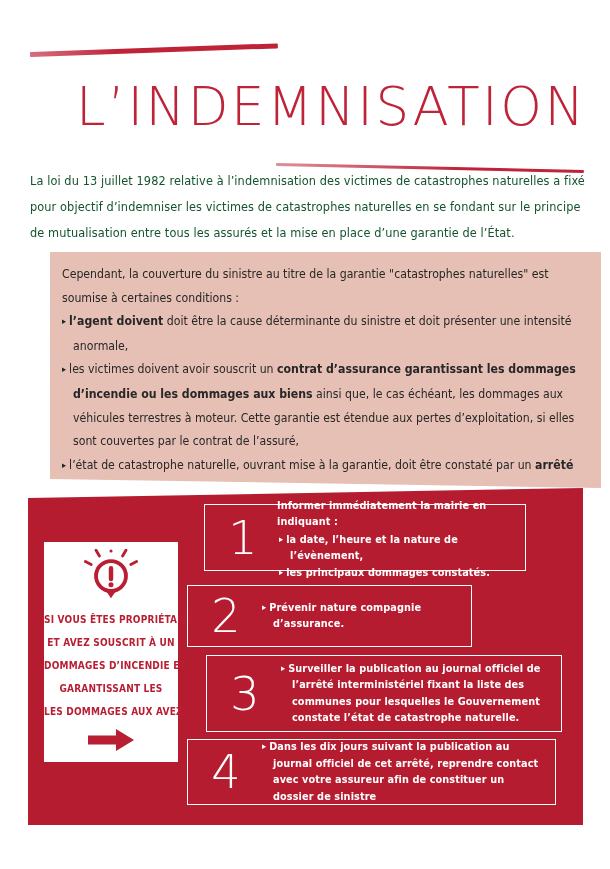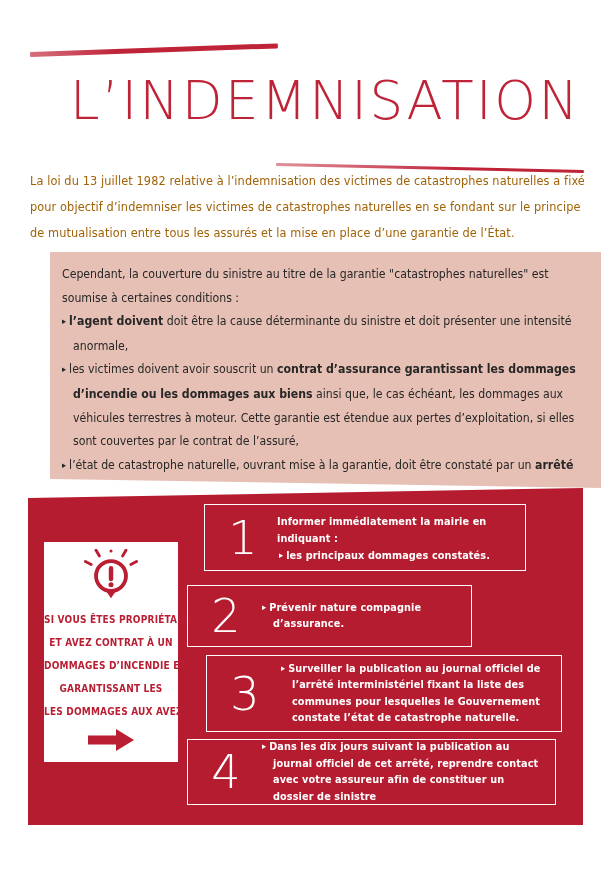--- a/index.html
+++ b/index.html
@@ -11,33 +11,33 @@
     font-family:"DejaVu Sans","Liberation Sans",sans-serif;
     font-stretch:condensed;
   }
   
   .title-overline{
     position:absolute;left:30px;top:52px;width:248px;height:5px;
     background:linear-gradient(to right,rgba(191,35,56,.65),#bf2338 35%,#bf2338);
     transform:rotate(-2deg);transform-origin:left center;border-radius:1px;
   }
   .page-title{
-    position:absolute;left:62px;top:64px;margin:8px;
+    position:absolute;left:62px;top:64px;margin:14px;
     font-size:53px;line-height:1.1;font-weight:200;font-stretch:normal;
     letter-spacing:2.5px;color:#bf2338;white-space:nowrap;
   }
   .title-underline{
     position:absolute;left:276px;top:163px;width:308px;height:3px;
     background:linear-gradient(to right,rgba(191,35,56,.5),#bf2338 60%,#bf2338);
     transform:rotate(1.3deg);transform-origin:left center;border-radius:1px;
   }
   
   .intro{
     position:absolute;left:30px;top:168px;width:556px;margin:0;
-    font-size:12.6px;line-height:26px;color:#a16207;letter-spacing:.1px;
+    font-size:12.6px;line-height:26px;color:#14532d;letter-spacing:.1px;
   }
   
   .pink-box{
     position:absolute;left:30px;top:252px;width:551px;height:236px;
     background:#e6c0b4;box-sizing:border-box;padding:11px 14px 0 12px;
     clip-path:polygon(0 0,100% 0,100% 100%,0 calc(100% - 9px));
     color:#272727;font-size:12.2px;line-height:23.6px;margin-left:20px;
   }
   .pink-box p{margin:0;}
   .cond-bullet{padding-left:11px;text-indent:-11px;}
@@ -112,34 +112,35 @@
           <line x1="-20.5" y1="-12" x2="-26.5" y2="-15"></line>
           <line x1="20.5" y1="-12" x2="26.5" y2="-15"></line>
         </g>
         <circle cx="0" cy="-26" r="1.6" fill="#b91e33"></circle>
         <circle cx="0" cy="0" r="15.5" fill="none" stroke="#b91e33" stroke-width="4"></circle>
         <line x1="0" y1="-8" x2="0" y2="3" stroke="#b91e33" stroke-width="4.6" stroke-linecap="round"></line>
         <circle cx="0" cy="9" r="2.6" fill="#b91e33"></circle>
         <path d="M -6.5 13.5 L 6.5 13.5 L 0 23 Z" fill="#b91e33"></path>
       </svg>
       <div class="card-line">SI VOUS ÊTES PROPRIÉTAIRE</div>
-      <div class="card-line">ET AVEZ CONTRAT À UN</div>
+      <div class="card-line">ET AVEZ SOUSCRIT À UN</div>
       <div class="card-line">DOMMAGES D’INCENDIE ET</div>
       <div class="card-line">GARANTISSANT LES</div>
       <div class="card-line">LES DOMMAGES AUX AVEZ</div>
       <svg class="card-arrow" width="46" height="22" viewBox="0 0 46 22" aria-hidden="true">
         <rect x="0" y="6.5" width="29" height="9" fill="#b91e33"></rect>
         <polygon points="28,0 46,11 28,22" fill="#b91e33"></polygon>
       </svg>
     </aside>
 
     <div class="step step1">
       <div class="step-num">1</div>
       <div class="step-body">
         <div class="step-heading">Informer immédiatement la mairie en indiquant :</div>
+        <div class="step-line"><span class="tri light">▸</span><span>la date, l’heure et la nature de l’évènement,</span></div>
         <div class="step-line"><span class="tri light">▸</span><span>les principaux dommages constatés.</span></div>
       </div>
     </div>
 
     <div class="step step2">
       <div class="step-num">2</div>
       <div class="step-body">
         <div class="step-line"><span class="tri light">▸</span><span>Prévenir nature compagnie d’assurance.</span></div>
       </div>
     </div>

